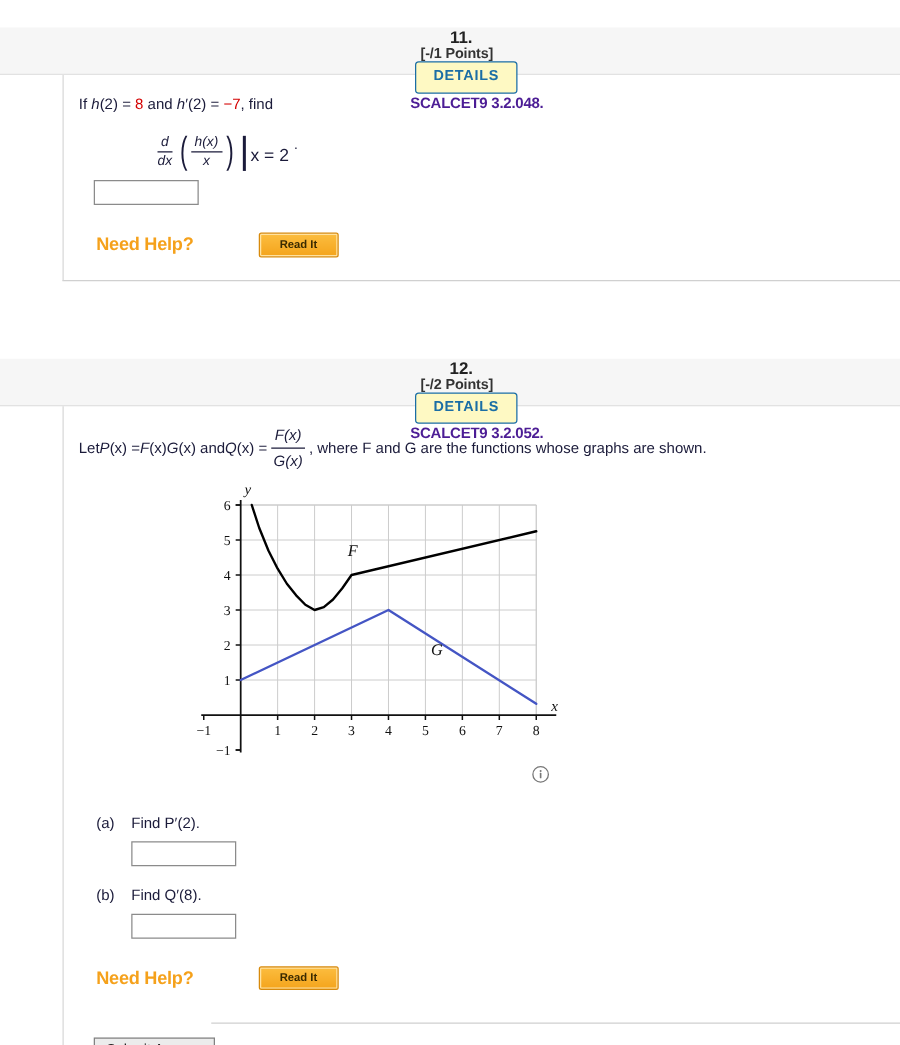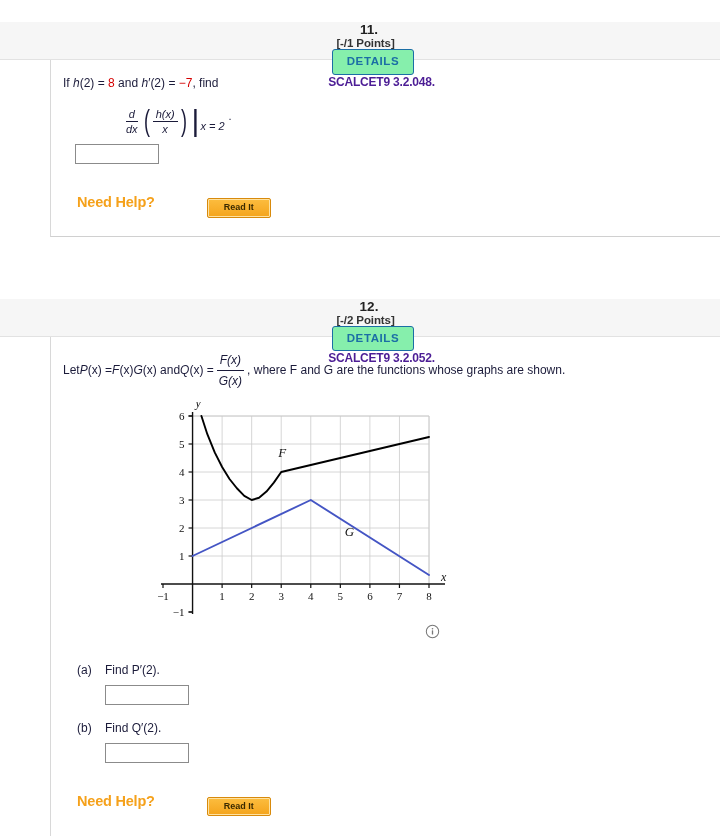--- a/index.html
+++ b/index.html
@@ -31,21 +31,21 @@
   .q-points {
     font-size: 11.5px;
     font-weight: bold;
     color: #333;
     margin-right: 15px;
     letter-spacing: -0.1px;
   }
   .details-btn {
     border: 1px solid #1b6ea5;
     border-radius: 3px;
-    background: #86efac;
+    background: #fef9c3;
     color: #1b6ea5;
     font-size: 11.5px;
     font-weight: bold;
     letter-spacing: 0.6px;
     padding: 6px 14px;
     cursor: pointer;
     line-height: 1;
   }
   .q-code {
     font-size: 12px;
@@ -70,21 +70,21 @@
   .num-red { color: #d40000; }
   .ital { font-style: italic; }
 
   
   .mathline { margin: 14px 0 6px 60px; display: flex; align-items: center; font-size: 11px; color:#1b1b3a;}
   .frac { display: inline-flex; flex-direction: column; align-items: center; vertical-align: middle; }
   .frac .top { border-bottom: 1px solid #1b1b3a; padding: 0 3px 1px 3px; font-style: italic; }
   .frac .bot { padding: 1px 3px 0 3px; font-style: italic; }
   .paren { font-size: 30px; font-weight: 300; line-height: 1; color:#1b1b3a; margin: 0 1px; transform: scaleX(0.6); display:inline-block;}
   .bar-eval { font-size: 30px; line-height: 1; margin-left: 2px; color:#1b1b3a; font-weight:300;}
-  .sub-eval { font-size: 11px; align-self: flex-end; margin-bottom: 4px; margin-left: 1px; font-style: italic; }
+  .sub-eval { font-size: 14px; align-self: flex-end; margin-bottom: 4px; margin-left: 1px; }
   .dot-after { margin-left: 4px; align-self: flex-start; margin-top: 4px;}
 
   .answer-box {
     display: block;
     width: 84px;
     height: 20px;
     border: 1px solid #8b8b8b;
     background: #fff;
     margin: 8px 0 0 12px;
   }
@@ -102,21 +102,20 @@
     background: linear-gradient(#fcbd3f, #f4a41c);
     border: 1px solid #d88a0c;
     border-radius: 2px;
     padding: 3px 16px 3px 16px;
     font-size: 9px;
     font-weight: bold;
     color: #3a2a00;
     box-shadow: inset 0 0 0 1px #ffe2a0;
     cursor: pointer;
     line-height: 1.3;
-    margin-top: 12px;
   }
 
   
   .graph-wrap { margin: 12px 0 0 70px; position: relative; width: 320px; height: 245px;}
   .info-icon { position: absolute; left: 292px; top: 222px; width: 15px; height: 15px; }
 
   
   .part-row { display: flex; font-size: 12px; color: #1b1b3a; margin-left: 14px; margin-top: 16px;}
   .part-tag { width: 28px; }
   .part-text { }
@@ -276,21 +275,21 @@
     </div>
 
     <div class="part-row">
       <span class="part-tag">(a)</span>
       <span class="part-text">Find P′(2).</span>
     </div>
     <input class="answer-box" type="text" style="margin-left: 42px;" value="">
 
     <div class="part-row">
       <span class="part-tag">(b)</span>
-      <span class="part-text">Find Q′(2).</span>
+      <span class="part-text">Find Q′(8).</span>
     </div>
     <input class="answer-box" type="text" style="margin-left: 42px;" value="">
 
     <div class="needhelp-row">
       <span class="needhelp-label">Need Help?</span>
       <button class="readit-btn">Read It</button>
     </div>
 
     <div class="submit-area">
       <div class="submit-rule"></div>

